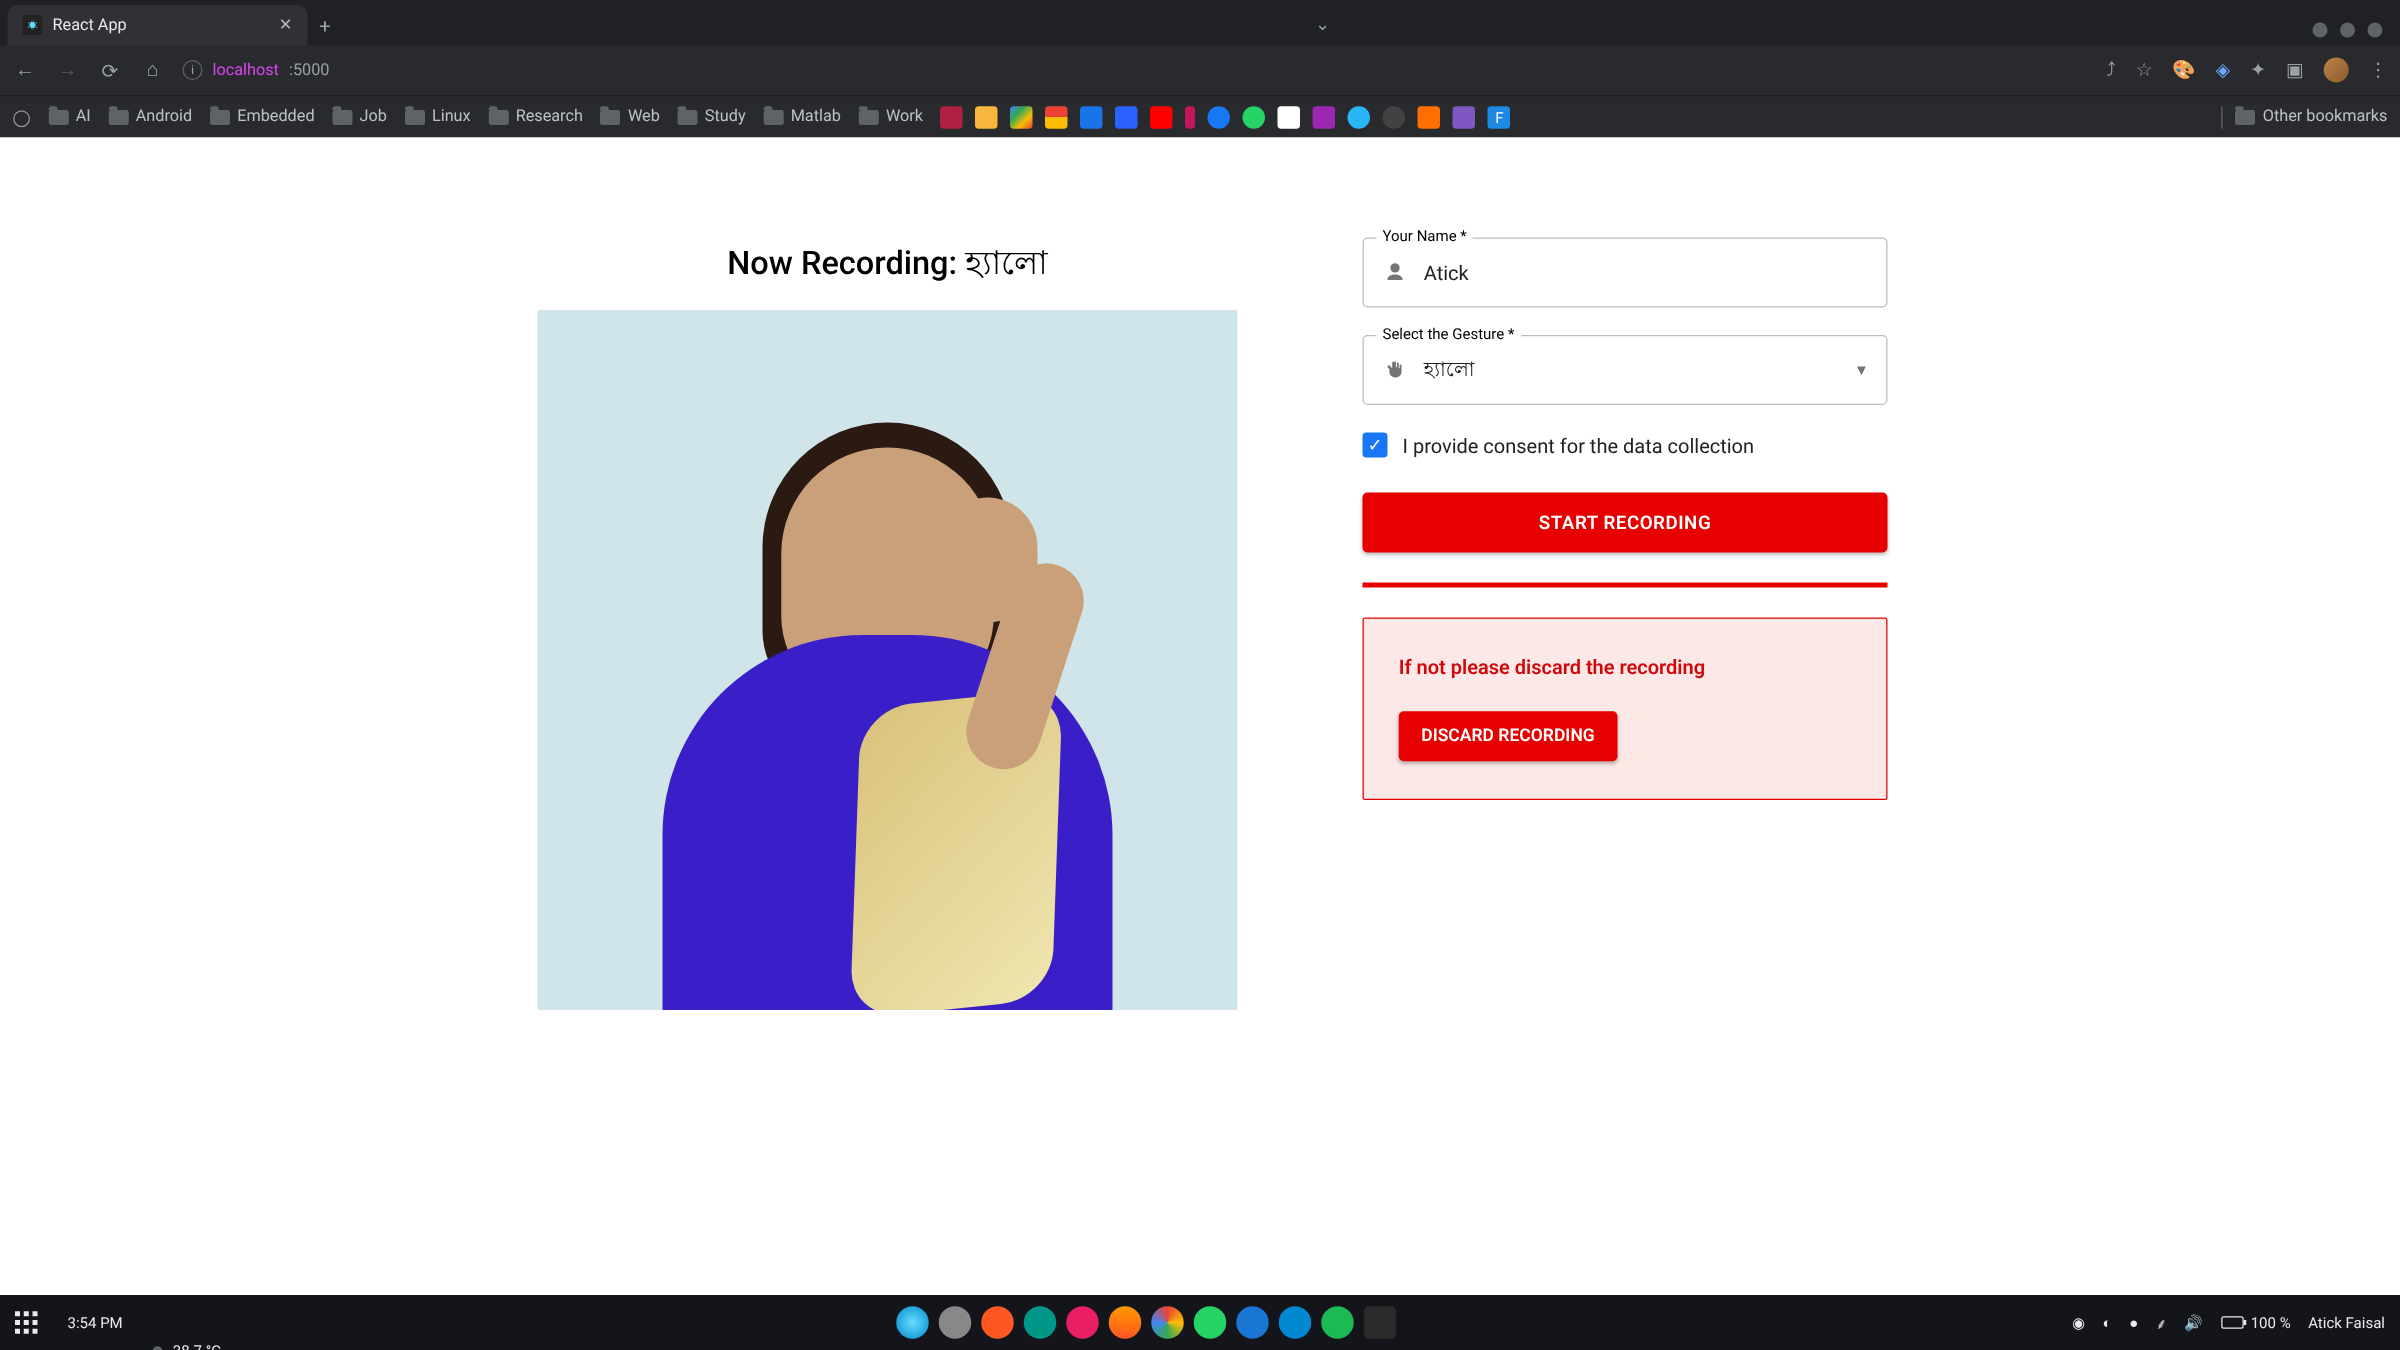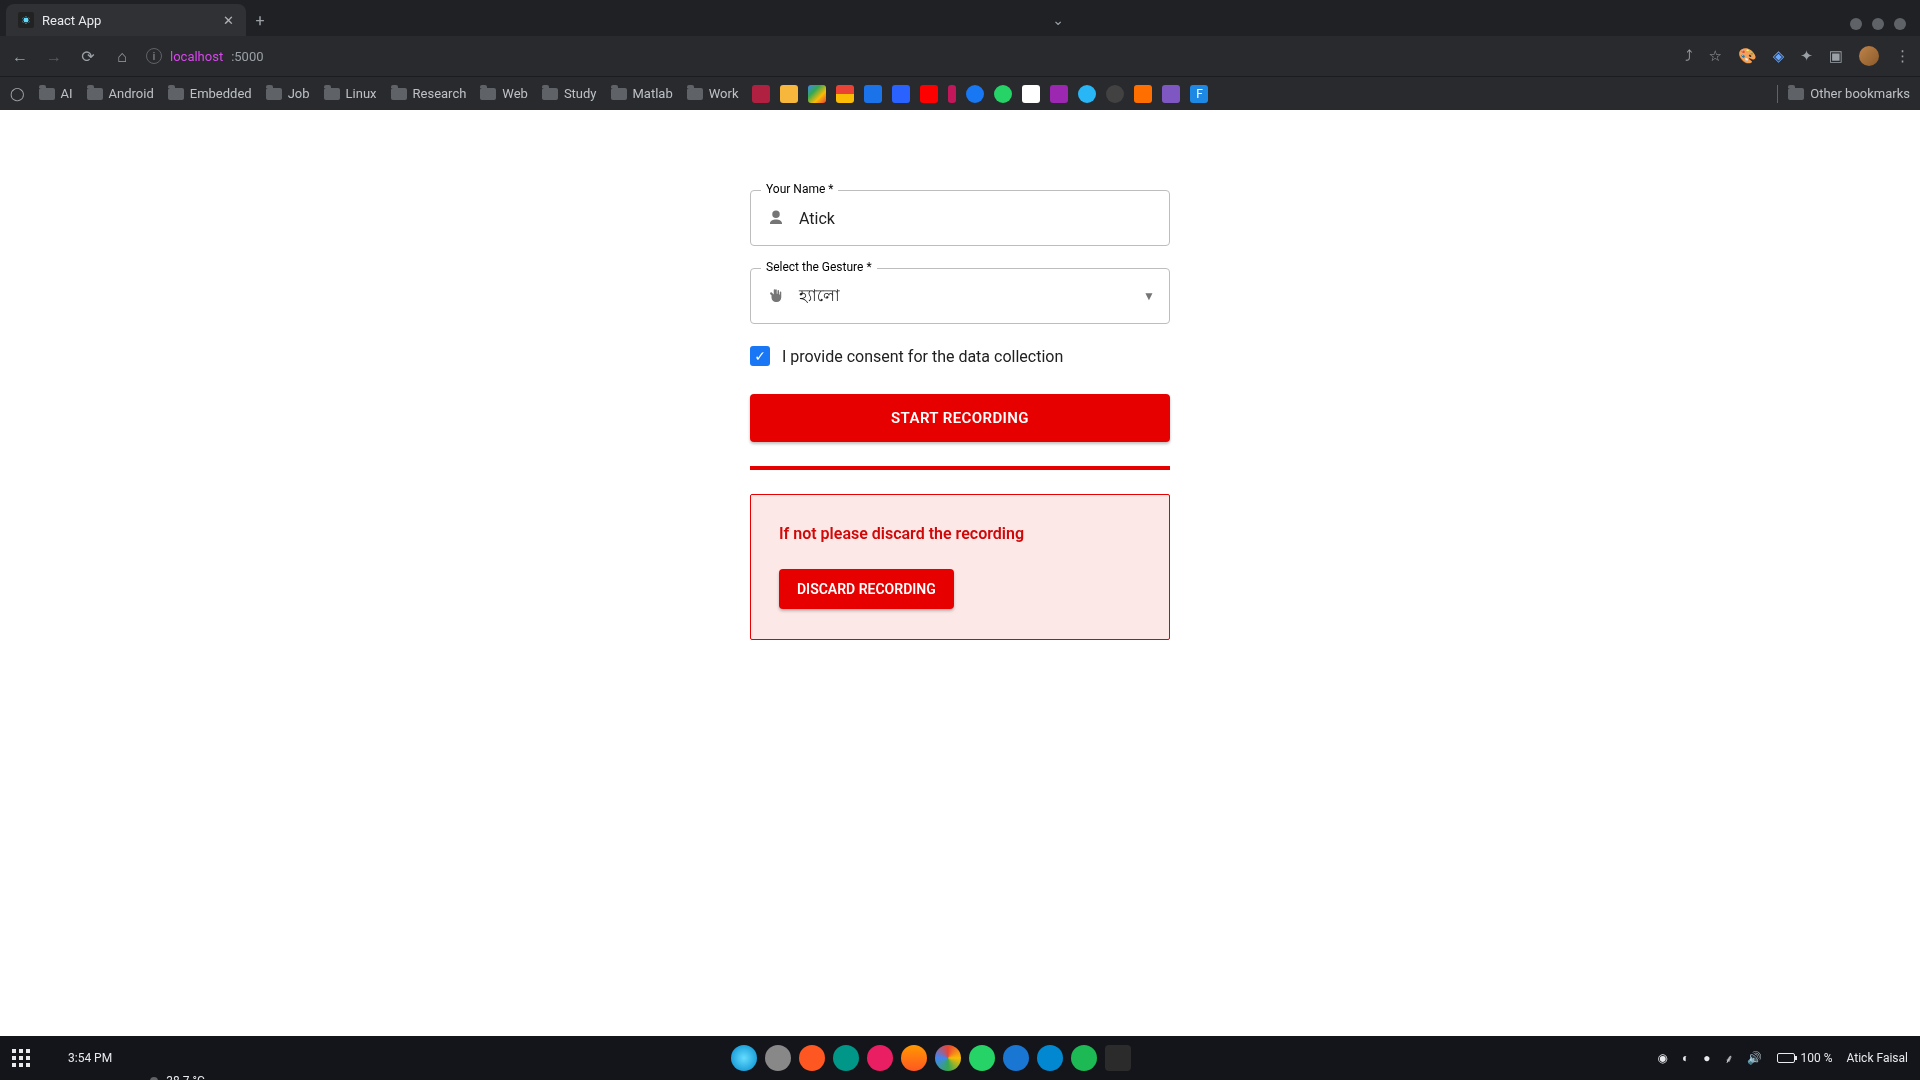--- a/index.html
+++ b/index.html
@@ -63,21 +63,21 @@
 
     .btn-primary { width:100%; height:48px; background:#e60000; color:#fff; border:none; border-radius:4px; font-size:15px; font-weight:600; letter-spacing:.4px; cursor:pointer; box-shadow:0 2px 3px rgba(0,0,0,.25);}
 
     .divider { height:4px; background:#e60000; margin:24px 0;}
 
     .alert { border:1px solid #e60000; background:#fde8e8; border-radius:2px; padding:26px 28px 30px 28px;}
     .alert p { color:#d10808; font-weight:600; font-size:16px; line-height:1.6;}
     .btn-discard { margin-top:22px; background:#e60000; color:#fff; border:none; border-radius:4px; padding:12px 18px; font-size:14px; font-weight:600; cursor:pointer; box-shadow:0 2px 3px rgba(0,0,0,.25);}
 
     
-    .taskbar { height:44px; background:#14151a; color:#e8eaed; display:flex; align-items:center; padding:0 12px; font-size:12px; gap:38px;}
+    .taskbar { height:44px; background:#14151a; color:#e8eaed; display:flex; align-items:center; padding:0 12px; font-size:12px; gap:24px;}
     .apps-grid { display:grid; grid-template-columns:repeat(3,4px); grid-template-rows:repeat(3,4px); gap:3px;}
     .apps-grid span{background:#e8eaed;}
     .task-center { margin:0 auto; display:flex; gap:8px;}
     .task-center span { width:26px; height:26px; border-radius:50%; display:inline-block;}
     .task-right { display:flex; align-items:center; gap:14px;}
     .temp { display:flex; align-items:center; gap:8px;margin-top:45px;}
     .temp .dot{width:8px;height:8px;border-radius:50%;background:#5f6368;}
     .batt { display:flex; align-items:center; gap:6px;}
     .batt-shape{width:18px;height:10px;border:1px solid #e8eaed;border-radius:2px;position:relative;}
     .batt-shape::after{content:"";position:absolute;right:-3px;top:2px;width:2px;height:4px;background:#e8eaed;}
@@ -190,20 +190,35 @@
     <span class="sep"></span>
     <span class="bm">
         <span class="folder"></span>
         <span>Other bookmarks</span>
       </span>
   </div>
 </div>
 
 <div class="page">
   <div class="container">
+    <div class="left">
+      <h2>
+        <span>Now Recording: </span><span>হ্যালো</span>
+      </h2>
+      <div class="video">
+        <div class="silhouette">
+          <div class="hair"></div>
+          <div class="head"></div>
+          <div class="body"></div>
+          <div class="sash"></div>
+          <div class="arm"></div>
+          <div class="hand"></div>
+        </div>
+      </div>
+    </div>
 
     <div class="right">
 
       <div class="field">
         <span class="float-label">Your Name *</span>
         <span class="leading">
           <svg class="icon" viewBox="0 0 24 24">
               <path d="M12 12a5 5 0 1 0-5-5 5 5 0 0 0 5 5zm0 2c-4 0-8 2-8 5v1h16v-1c0-3-4-5-8-5z"></path>
             </svg>
         </span>

